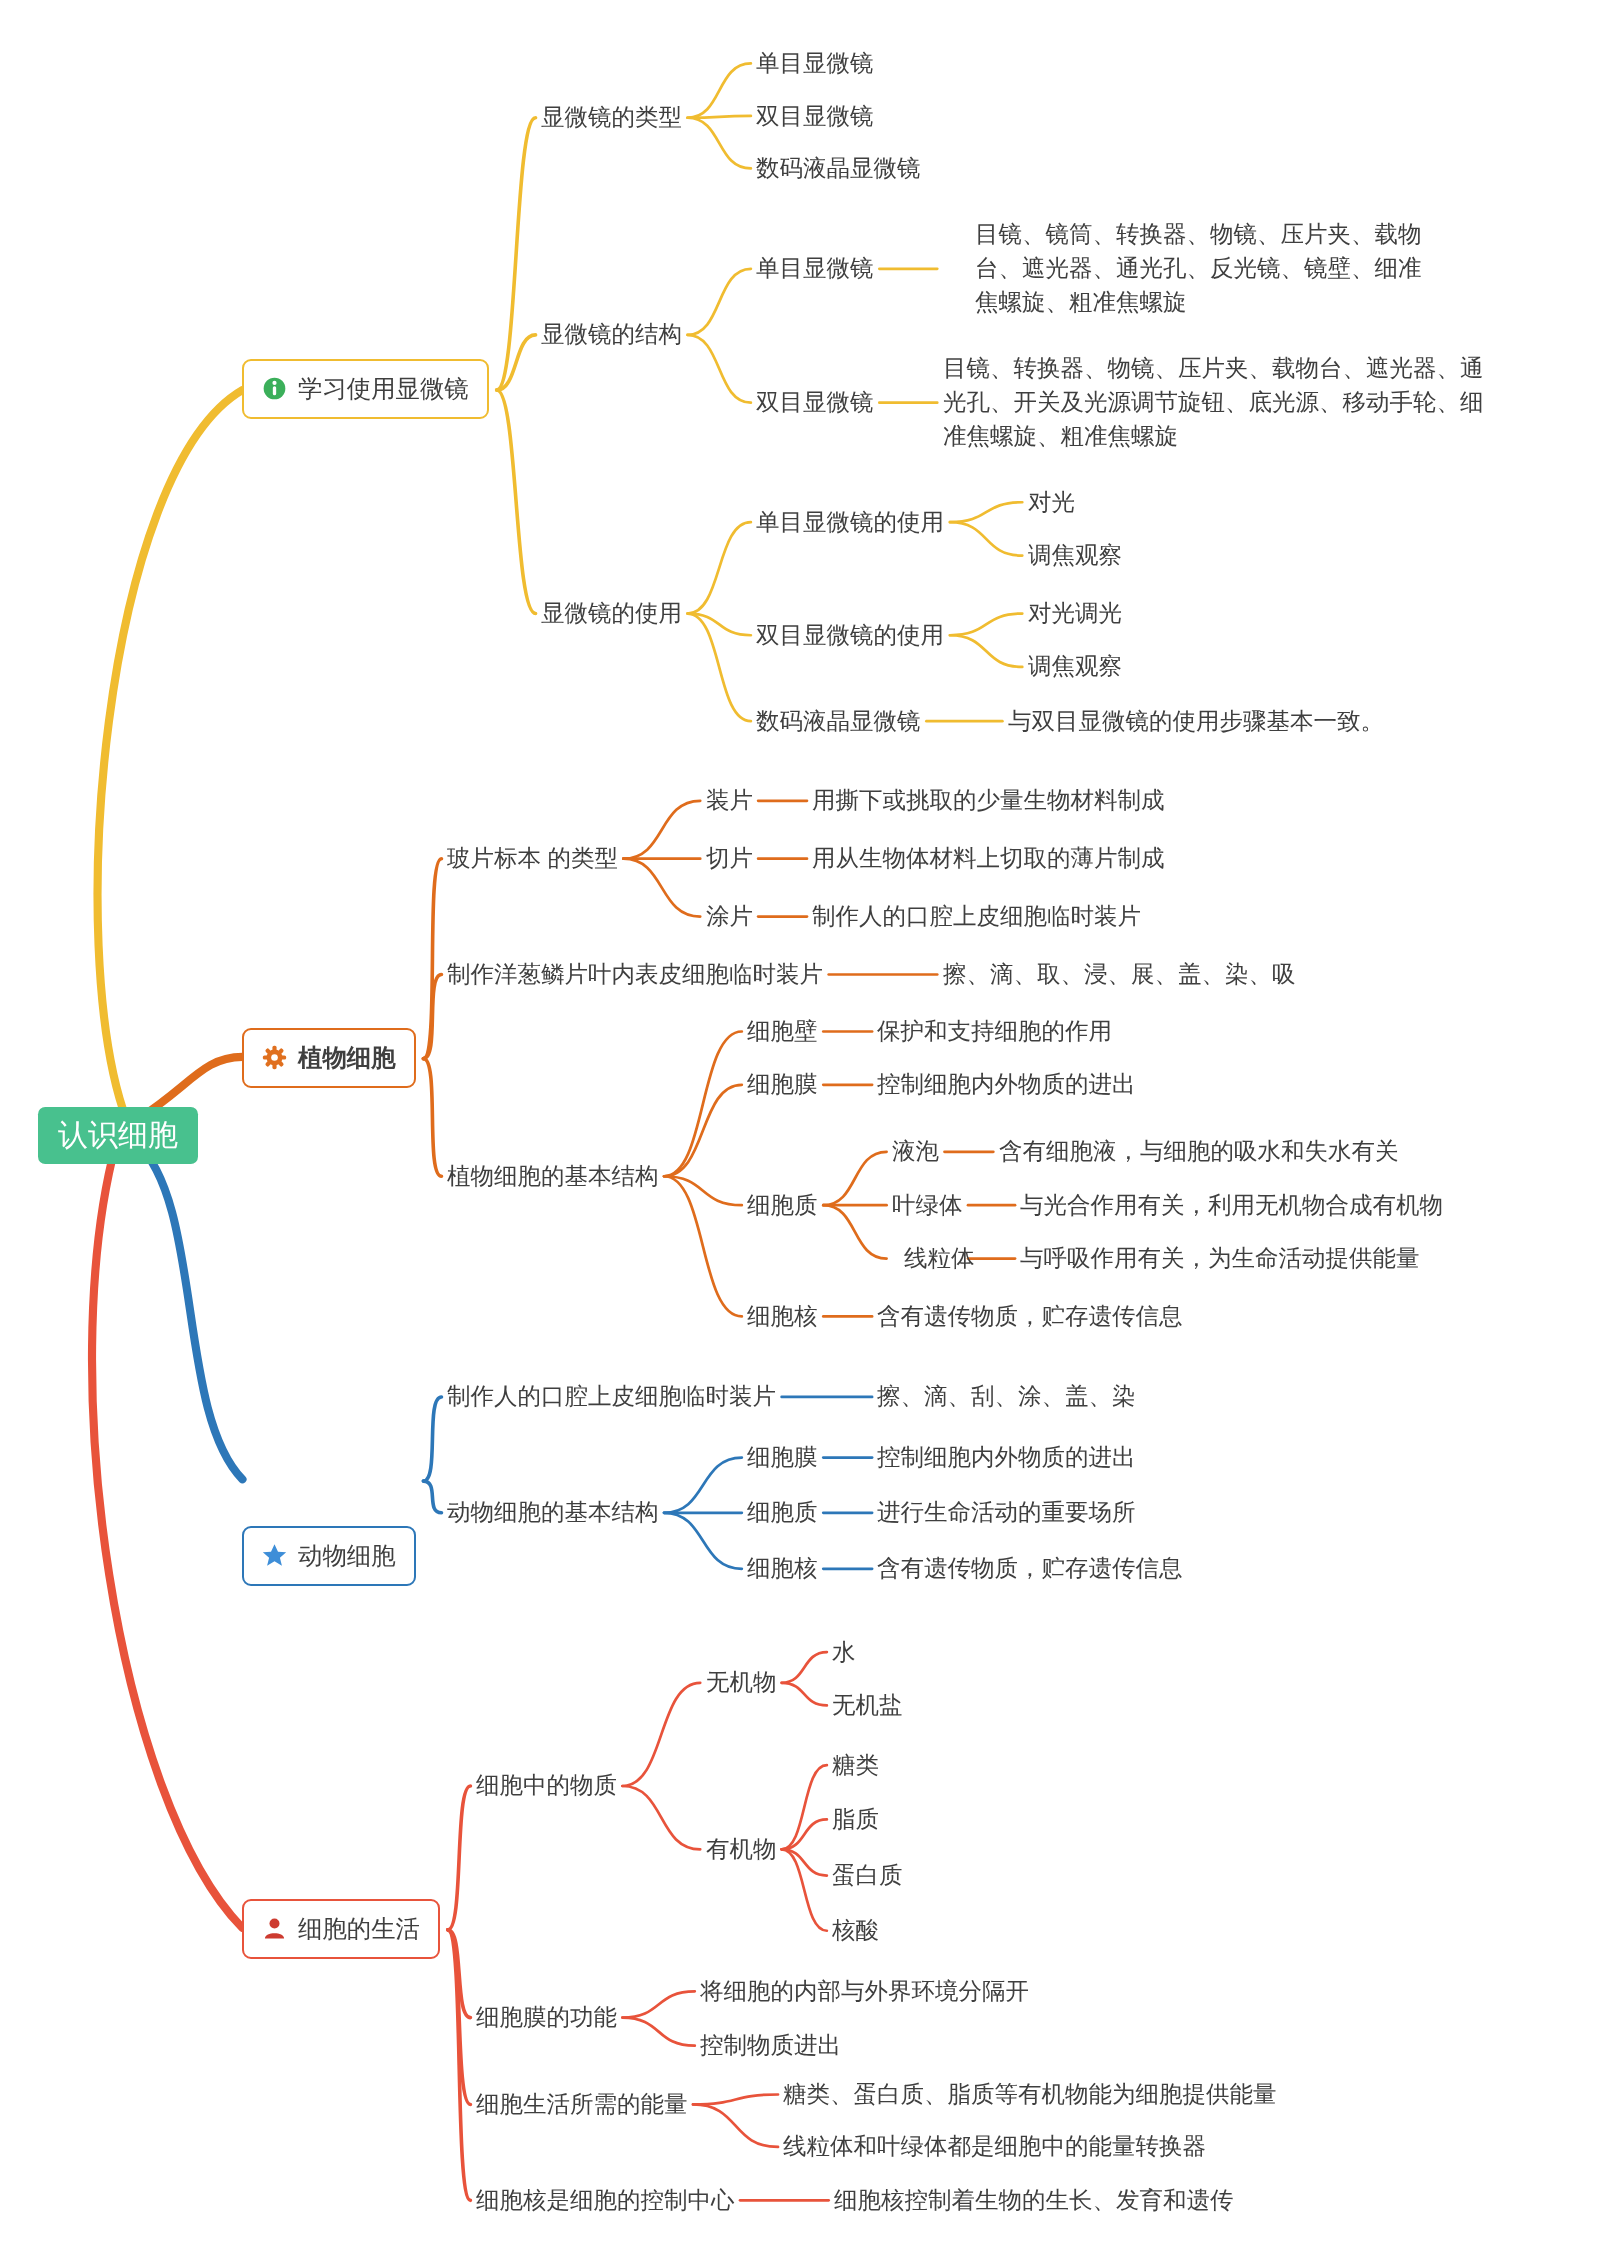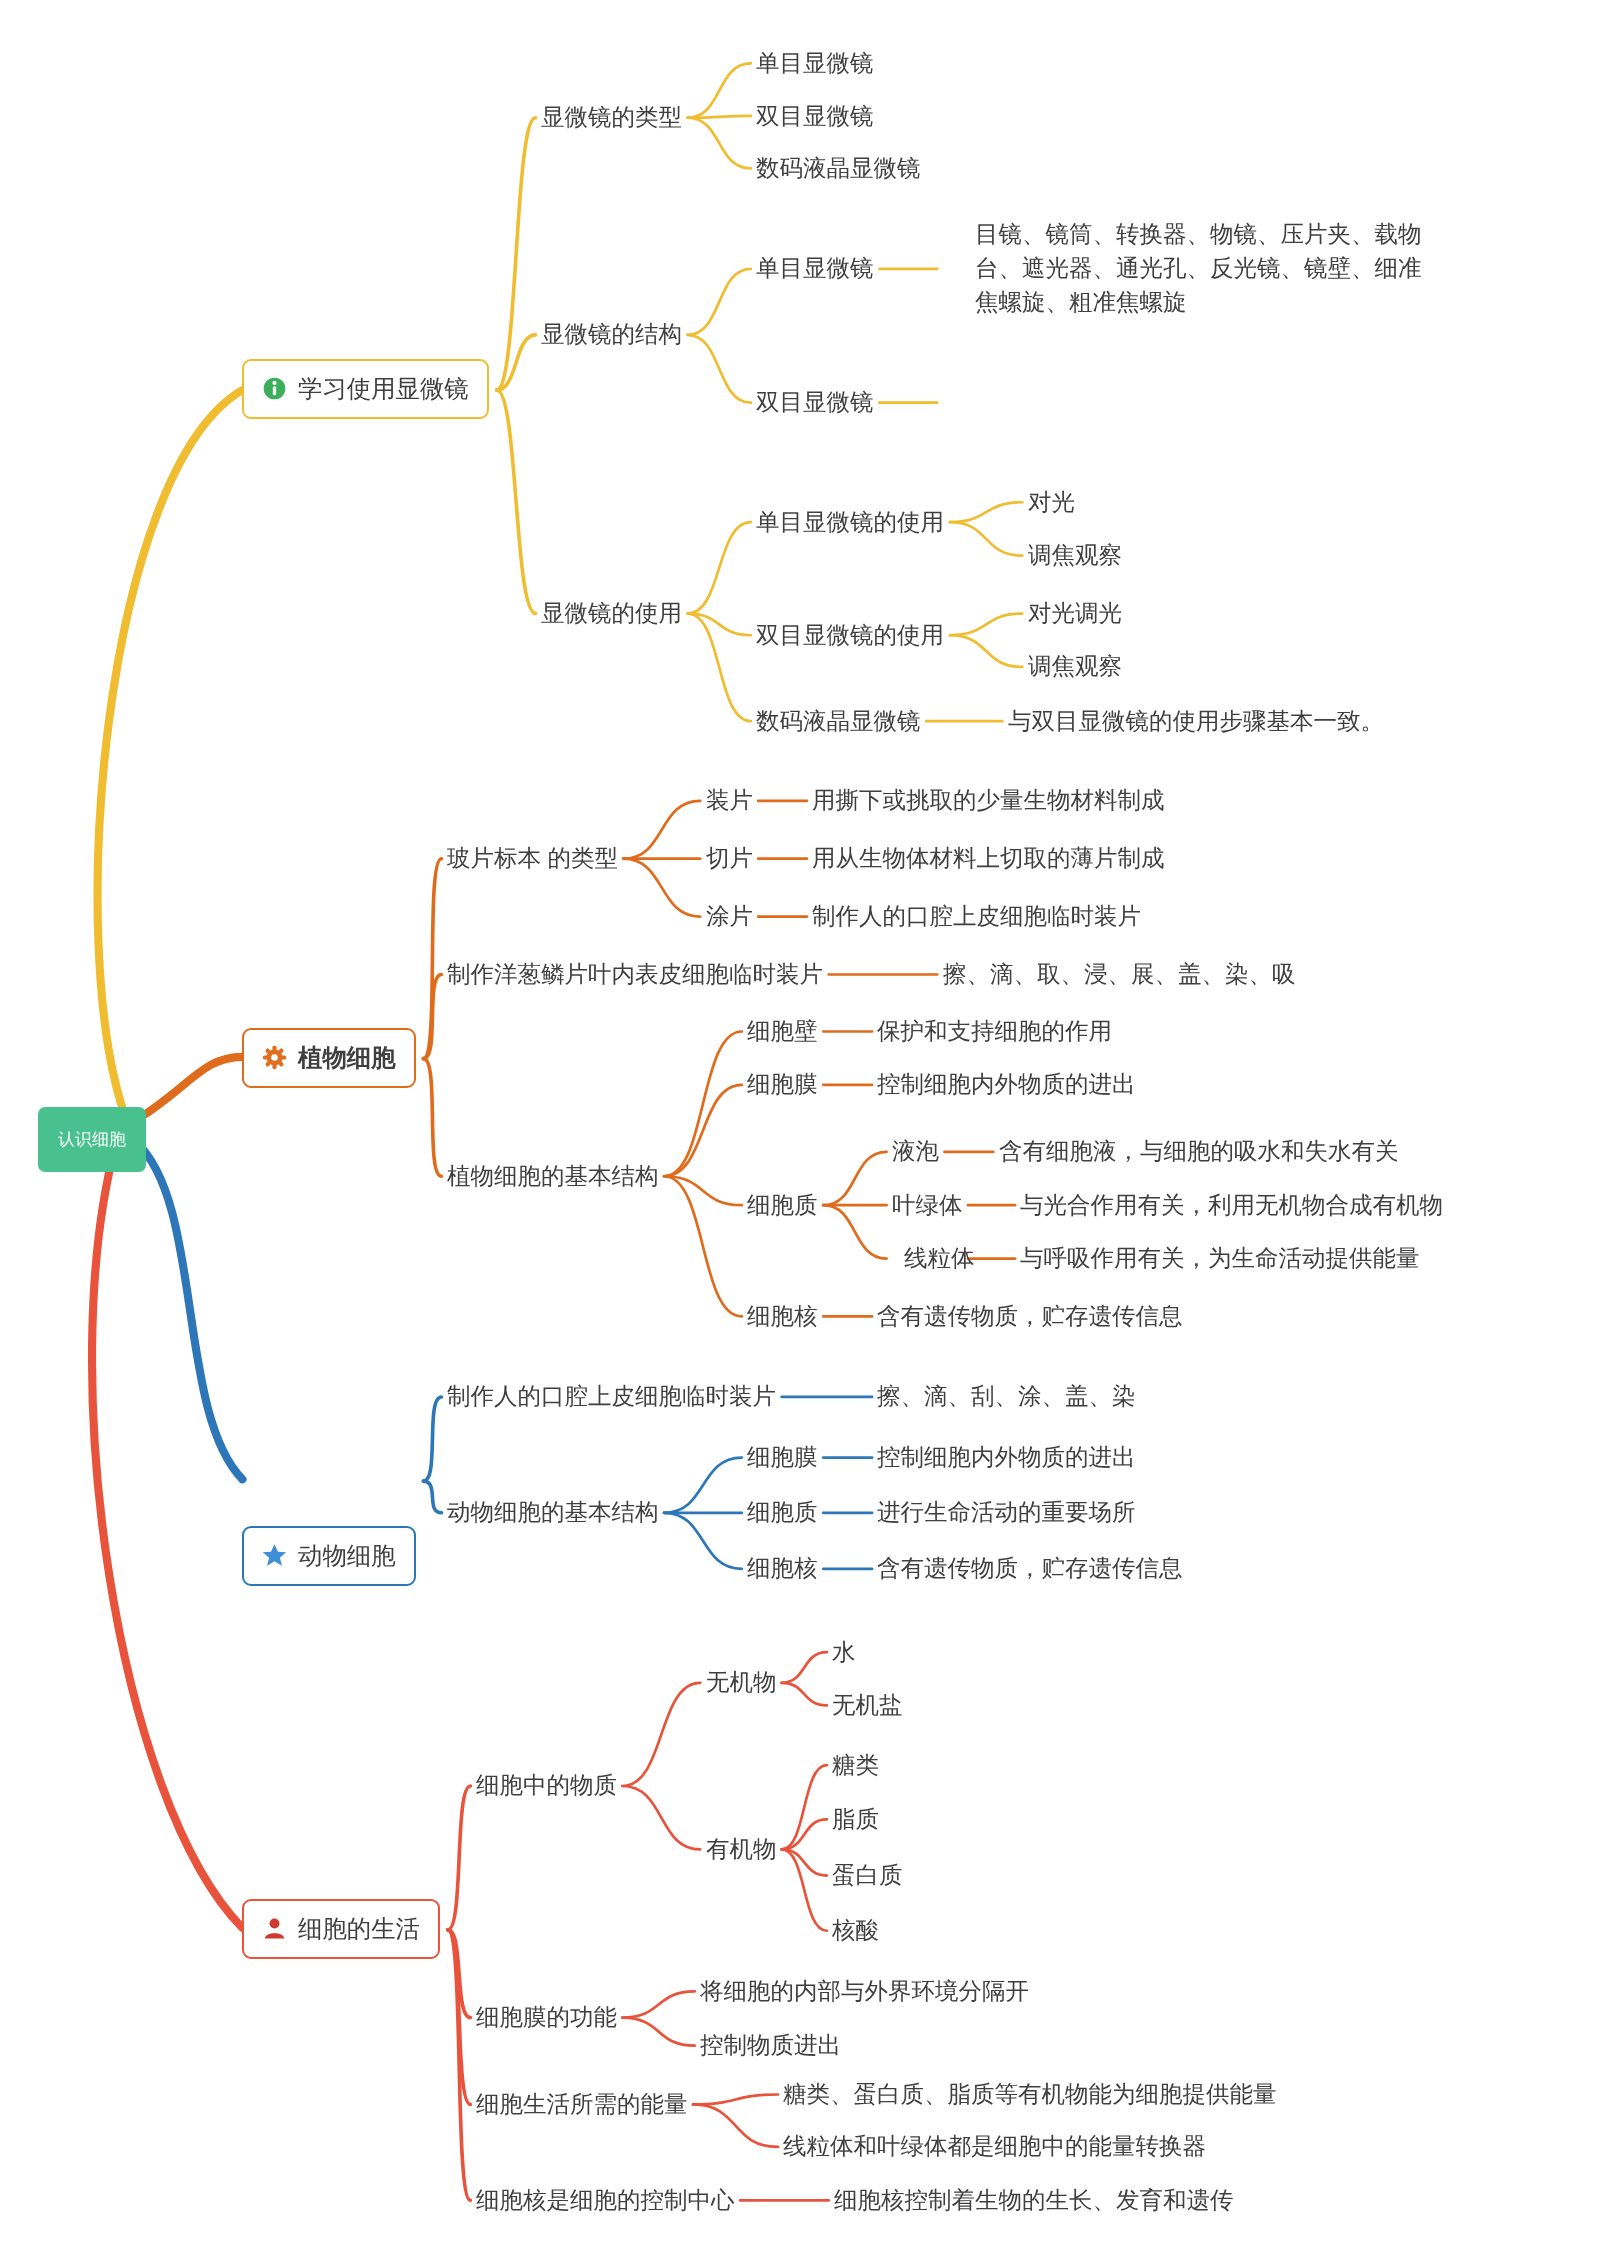--- a/index.html
+++ b/index.html
@@ -16,22 +16,22 @@
   .node.wrap { white-space:normal; line-height:34px; }
   .topic {
     position:absolute; z-index:2;
     display:flex; align-items:center; gap:11px;
     background:#ffffff; border:2.7px solid #cccccc; border-radius:9px;
     padding:11.8px 18px; font-size:24.4px; color:#3F3F3F; white-space:nowrap;
   }
   .root-topic {
     position:absolute; z-index:3;
     display:flex; align-items:center; justify-content:center;
-    border-radius:7.2px; padding:21px 20px;
-    font-size:17px; color:#ffffff; white-space:nowrap;
+    border-radius:7.2px; padding:8px 20px;
+    font-size:30px; color:#ffffff; white-space:nowrap;
   }
   .icon { width:25px; height:25px; flex:0 0 auto; }
 </style>
 </head>
 <body>
 
 <div id="canvas" style="color: rgb(63, 63, 63);">
 
   <svg id="connector-svg" width="1623" height="2262" viewBox="0 0 1794 2500">
     <path stroke-width="9" fill="none" stroke-linecap="round" d="M 140 1238 C 70 1050, 115 520, 268 431" stroke="#F0BC30"></path>
@@ -120,20 +120,21 @@
 
   <div class="node" id="n-b1-types" style="left:541px;top:101px;">显微镜的类型</div>
   <div class="node" id="n-b1-t1" style="left:756px;top:47px;">单目显微镜</div>
   <div class="node" id="n-b1-t2" style="left:756px;top:100px;">双目显微镜</div>
   <div class="node" id="n-b1-t3" style="left:756px;top:152px;">数码液晶显微镜</div>
 
   <div class="node" id="n-b1-structure" style="left:541px;top:318px;">显微镜的结构</div>
   <div class="node" id="n-b1-smono" style="left:756px;top:252px;">单目显微镜</div>
   <div class="node wrap" id="n-b1-smono-d" style="left:943px;top:217px;width:452px;margin-left:32px;">目镜、镜筒、转换器、物镜、压片夹、载物台、遮光器、通光孔、反光镜、镜壁、细准焦螺旋、粗准焦螺旋</div>
   <div class="node" id="n-b1-sbino" style="left:756px;top:386px;">双目显微镜</div>
+  <div class="node wrap" id="n-b1-sbino-d" style="left:943px;top:351px;width:543px;">目镜、转换器、物镜、压片夹、载物台、遮光器、通光孔、开关及光源调节旋钮、底光源、移动手轮、细准焦螺旋、粗准焦螺旋</div>
 
   <div class="node" id="n-b1-usage" style="left:541px;top:597px;">显微镜的使用</div>
   <div class="node" id="n-b1-umono" style="left:756px;top:506px;">单目显微镜的使用</div>
   <div class="node" id="n-b1-umono1" style="left:1028px;top:486px;">对光</div>
   <div class="node" id="n-b1-umono2" style="left:1028px;top:539px;">调焦观察</div>
   <div class="node" id="n-b1-ubino" style="left:756px;top:619px;">双目显微镜的使用</div>
   <div class="node" id="n-b1-ubino1" style="left:1028px;top:597px;">对光调光</div>
   <div class="node" id="n-b1-ubino2" style="left:1028px;top:650px;">调焦观察</div>
   <div class="node" id="n-b1-udig" style="left:756px;top:705px;">数码液晶显微镜</div>
   <div class="node" id="n-b1-udig-d" style="left:1008px;top:705px;">与双目显微镜的使用步骤基本一致。</div>

